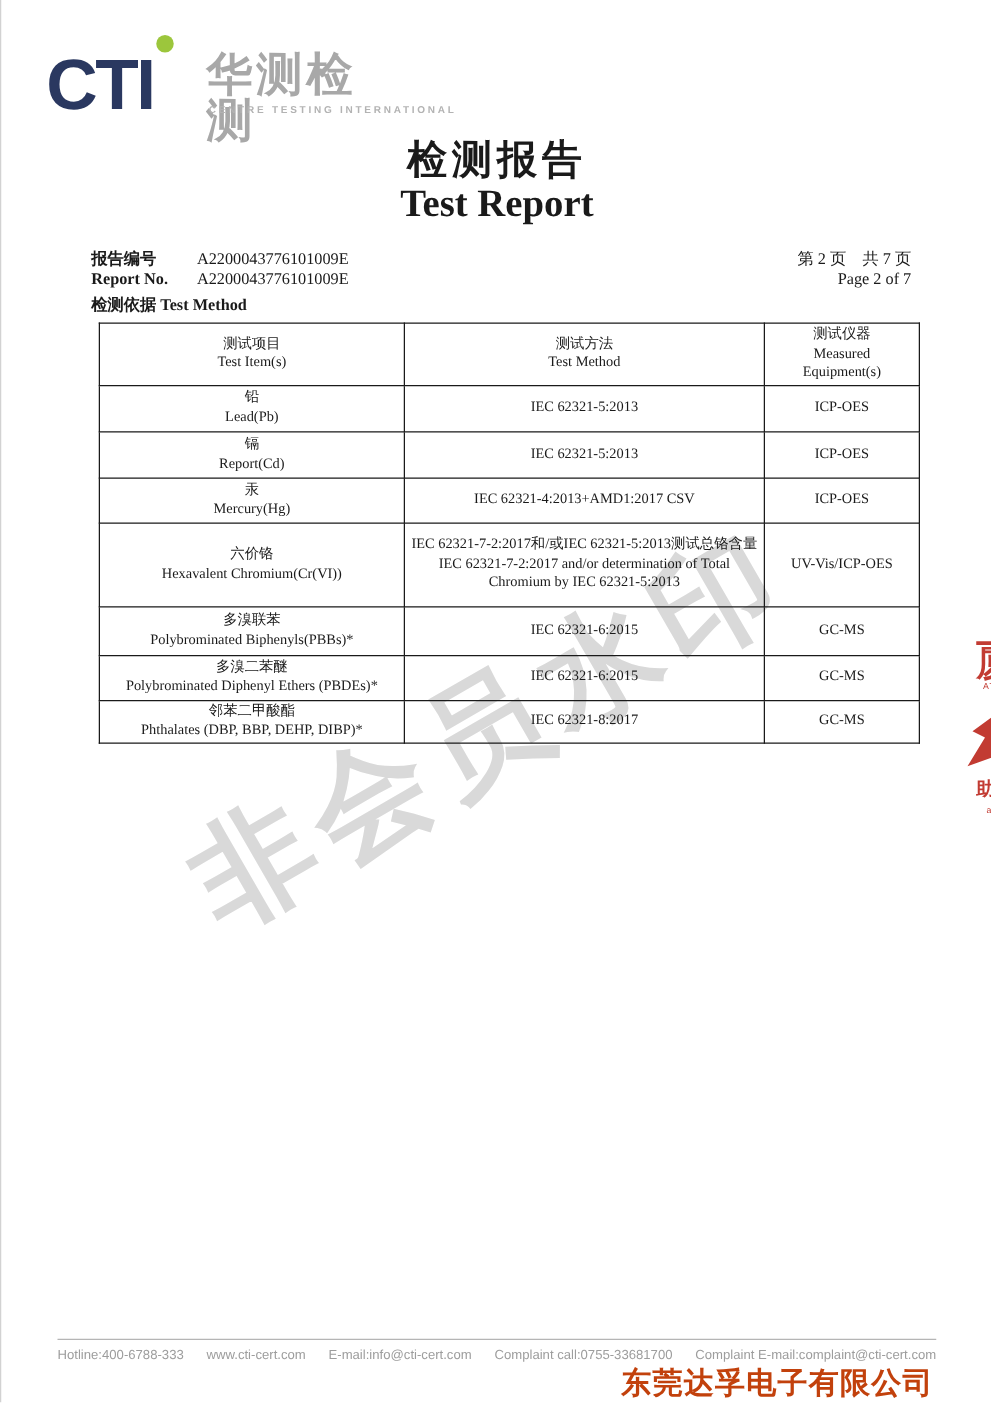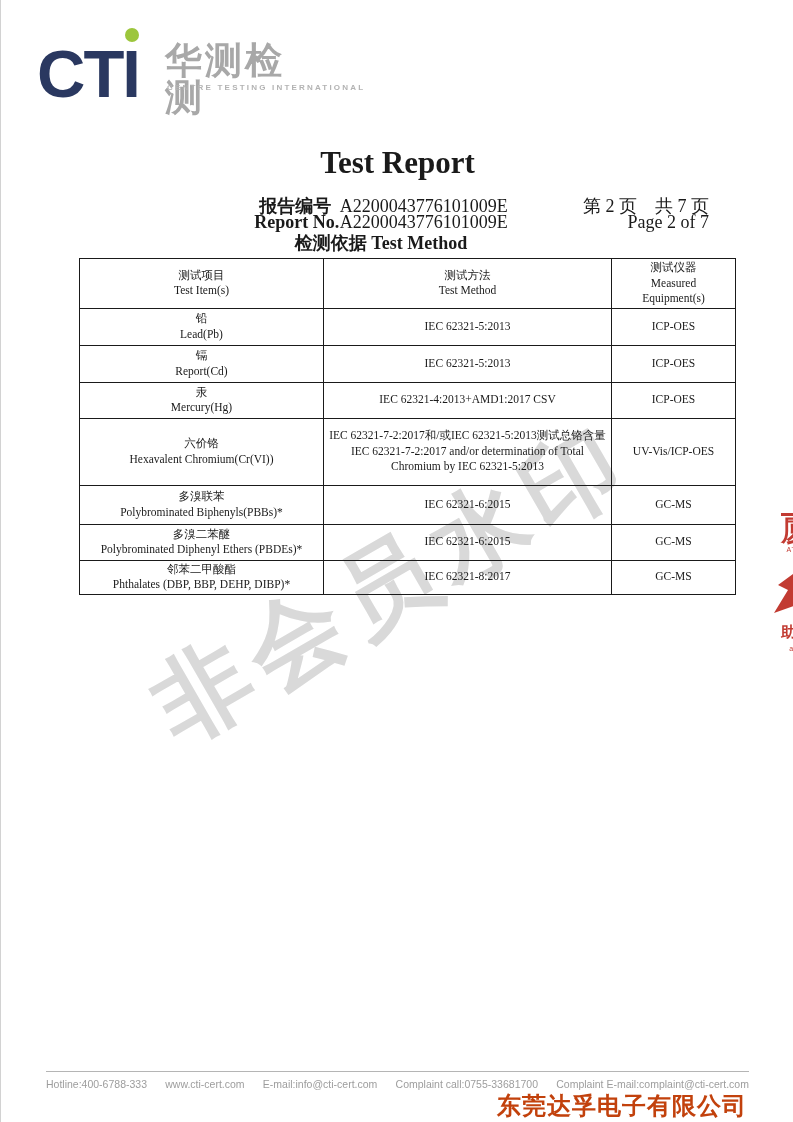--- a/index.html
+++ b/index.html
@@ -4,33 +4,33 @@
 <style>
   html,body{margin:0;padding:0;background:#ffffff;}
   .page{
     position:relative;width:793px;height:1122px;background:#fff;overflow:hidden;
     font-family:"Liberation Serif","DejaVu Serif",serif;color:#1a1a1a;
     border-left:1px solid #d2d2d2;box-sizing:border-box;
   }
   
   .logo{position:absolute;left:36px;top:22px;width:280px;height:75px;z-index:2;}
   .cti{position:absolute;left:0;top:18px;font-family:"Liberation Sans","DejaVu Sans",sans-serif;
-    font-weight:bold;font-size:67px;line-height:1;color:#2a3860;letter-spacing:-2px;}
+    font-weight:bold;font-size:57px;line-height:1;color:#2a3860;letter-spacing:-2px;}
   .cti-dot{position:absolute;left:88px;top:6px;width:14px;height:14px;border-radius:50%;background:#9cc63c;}
   .logo-cn{position:absolute;left:128px;top:20px;font-size:37px;line-height:1;color:#a8a8a8;
     font-weight:bold;letter-spacing:3px;}
   .logo-tagline{position:absolute;left:130px;top:61px;font-family:"Liberation Sans","DejaVu Sans",sans-serif;
     font-size:8px;color:#b3b3b3;letter-spacing:2.2px;font-weight:bold;white-space:nowrap;}
   
   .title-zh{position:absolute;left:0;top:106px;width:793px;text-align:center;
     font-size:32px;font-weight:bold;letter-spacing:4px;z-index:2;}
   .title-en{position:absolute;left:0;top:145px;width:793px;text-align:center;
     font-size:31px;font-weight:bold;z-index:2;}
   
-  .info{position:absolute;left:52px;top:199px;width:656px;font-size:18px;line-height:15.5px;z-index:2;text-align:center;}
+  .info{position:absolute;left:72px;top:199px;width:656px;font-size:13px;line-height:15.5px;z-index:2;}
   .info-row{position:relative;white-space:nowrap;}
   .info-label{display:inline-block;width:82px;font-weight:bold;}
   .info-right{position:absolute;right:0;top:0;}
   .section-label{margin-top:6px;font-weight:bold;}
   
   table.method{position:absolute;left:78px;top:258px;width:656px;border-collapse:collapse;
     table-layout:fixed;z-index:2;background:transparent;}
   table.method td{border:1px solid #1a1a1a;text-align:center;vertical-align:middle;
     font-size:11.5px;line-height:1.35;padding:1px 3px;}
   tr.h-head{height:45px;} tr.h-r0{height:37px;} tr.h-r1{height:37px;} tr.h-r2{height:36px;}
@@ -61,20 +61,21 @@
 
 <div class="page">
 
   <div class="logo">
     <div class="cti">CTI</div>
     <div class="cti-dot"></div>
     <div class="logo-cn">华测检测</div>
     <div class="logo-tagline">CENTRE TESTING INTERNATIONAL</div>
   </div>
 
+  <div class="title-zh">检测报告</div>
   <div class="title-en">Test Report</div>
 
   <div class="info">
     <div class="info-row">
       <span class="info-label">报告编号</span>
       <span>A2200043776101009E</span>
       <span class="info-right">第 2 页　共 7 页</span>
     </div>
     <div class="info-row">
       <span class="info-label">Report No.</span>

